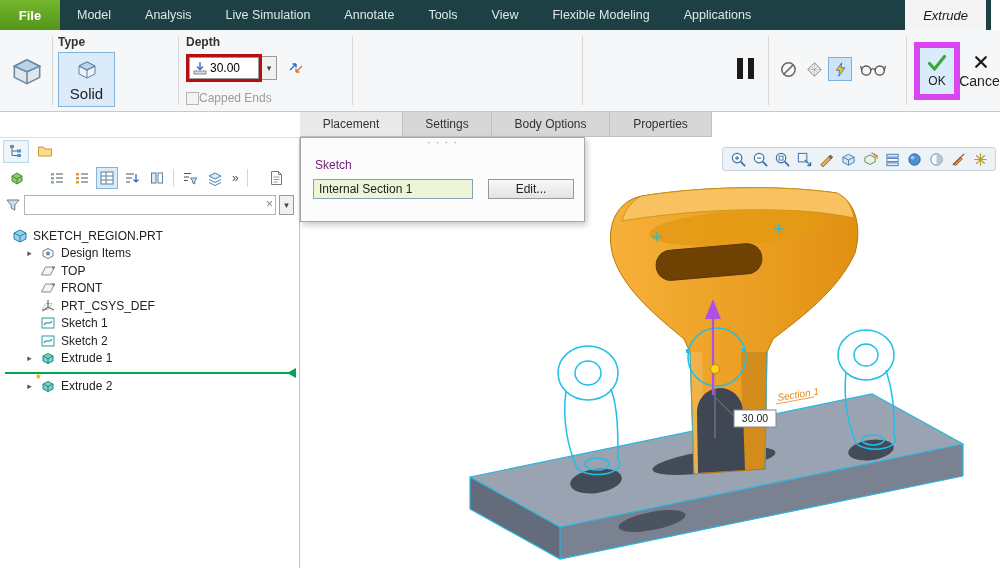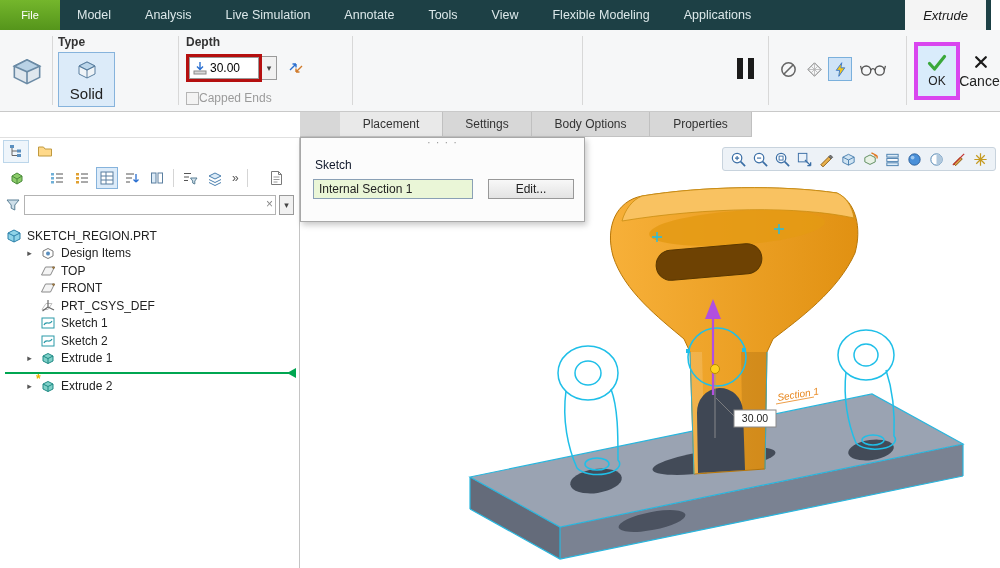--- a/index.html
+++ b/index.html
@@ -1,21 +1,21 @@
 <!DOCTYPE html>
 <html><head>
 <meta charset="utf-8">
 <style>
 * { margin:0; padding:0; box-sizing:border-box; }
 body { font-family:"Liberation Sans",sans-serif; background:#fff; }
 .app { position:relative; width:1000px; height:568px; overflow:hidden; background:#fff; font-size:12px; color:#222; }
 
 
 .topbar { position:absolute; top:0; left:0; width:1000px; height:30px; background:#1d4045; display:flex; align-items:stretch; }
-.file-btn { width:60px; background:linear-gradient(#74b62c,#55951b); color:#fff; font-weight:normal; font-size:11px; display:flex; align-items:center; justify-content:center; cursor:default; }
+.file-btn { width:60px; background:linear-gradient(#74b62c,#55951b); color:#fff; font-weight:bold; font-size:13px; display:flex; align-items:center; justify-content:center; cursor:default; }
 .top-tab { color:#dce8ea; padding:0 17px; display:flex; align-items:center; font-size:12.5px; white-space:nowrap; }
 .topbar-spacer { flex:1; }
 .active-tab { background:#f4f4f4; color:#1a1a1a; font-style:italic; font-size:13px; padding:0 18px; display:flex; align-items:center; }
 .corner-sliver { width:9px; background:#fff; margin-left:5px; }
 
 
 .ribbon { position:absolute; top:30px; left:0; width:1000px; height:82px; background:#f6f7f8; border-bottom:1px solid #c9c9c9; }
 .vdiv { position:absolute; top:6px; bottom:6px; width:1px; background:#d8d8d8; }
 .ctx-icon { position:absolute; left:8px; top:22px; width:38px; height:38px; }
 .group-label { font-weight:bold; font-size:12px; color:#333; }
@@ -34,26 +34,26 @@
 .capped-row { margin-top:9px; display:flex; align-items:center; gap:0; }
 .cb { width:13px; height:13px; border:1px solid #b5b5b5; background:#f3f3f3; display:inline-block; }
 .disabled-text { color:#9b9b9b; }
 .grp-settings { left:360px; }
 .set-row { display:flex; align-items:center; gap:6px; margin-top:7px; color:#333; cursor:default; }
 .pause-btn { position:absolute; left:737px; top:28px; display:flex; gap:5px; cursor:default; }
 .pause-btn .bar { width:6px; height:21px; background:#1b1b1b; }
 .sq-btn { position:absolute; top:27px; width:24px; height:24px; display:flex; align-items:center; justify-content:center; border:1px solid transparent; cursor:default; }
 .sq-btn.pressed { background:#cfe3f7; border:1px solid #7ab0dc; }
 .sq-btn.wide { width:34px; }
-.ok-btn { position:absolute; left:914px; top:12px; width:46px; height:58px; background:#d9ecfb; border:4px solid #d946ef; display:flex; flex-direction:column; align-items:center; justify-content:center; gap:2px; font-size:12px; cursor:default; }
+.ok-btn { position:absolute; left:914px; top:12px; width:46px; height:58px; background:#d9ecfb; border:6px solid #d946ef; display:flex; flex-direction:column; align-items:center; justify-content:center; gap:2px; font-size:12px; cursor:default; }
 .cancel-btn { position:absolute; left:962px; top:12px; width:38px; height:58px; display:flex; flex-direction:column; align-items:center; justify-content:center; gap:3px; font-size:14px; cursor:default; }
 
 
 .dash-strip { position:absolute; top:112px; left:0; width:1000px; height:25px; background:#fff; }
-.dash-tabs { position:absolute; left:300px; top:0; height:25px; display:flex; background:#d7d7d7; border-bottom:1px solid #c2c2c2;padding-left:40px; }
+.dash-tabs { position:absolute; left:300px; top:0; height:25px; display:flex; background:#d7d7d7; border-bottom:1px solid #c2c2c2; }
 .dash-tab { display:flex; align-items:center; justify-content:center; font-size:12px; color:#333; border-right:1px solid #c0c0c0; cursor:default; }
 .dash-tab.active { background:#e9e9e9; }
 
 
 .left-panel { position:absolute; left:0; top:137px; width:300px; bottom:0; background:#fff; border-right:1px solid #c4c4c4; border-top:1px solid #e0e0e0; }
 .panel-tabs { height:26px; display:flex; align-items:center; gap:3px; padding-left:3px; }
 .panel-tab { width:26px; height:23px; display:flex; align-items:center; justify-content:center; border:1px solid transparent; cursor:default; }
 .panel-tab.sel { background:#eef5fb; border:1px solid #bcd6ea; }
 .panel-toolbar { height:28px; display:flex; align-items:center; gap:3px; padding:0 6px; }
 .tb-btn { width:22px; height:22px; display:flex; align-items:center; justify-content:center; border:1px solid transparent; cursor:default; }
@@ -61,31 +61,31 @@
 .tb-sep { width:1px; height:18px; background:#d5d5d5; margin:0 2px; }
 .tb-gap { width:12px; }
 .overflow-btn { font-size:12px; color:#555; padding:0 3px; cursor:default; }
 .search-row { height:26px; display:flex; align-items:center; gap:3px; padding:0 5px; }
 .search-wrap { position:relative; flex:1; height:20px; }
 .search-input { width:100%; height:20px; border:1px solid #b3b3b3; outline:none; font-size:12px; padding:0 16px 0 4px; font-family:"Liberation Sans",sans-serif; }
 .clear-x { position:absolute; right:3px; top:2px; font-size:12px; color:#888; cursor:default; }
 .search-drop { width:15px; height:20px; background:#f1f1f1; border:1px solid #9a9a9a; display:flex; align-items:center; justify-content:center; font-size:9px; color:#444; cursor:default; }
 .tree { padding-top:9px; }
 .trow { height:17.5px; display:flex; align-items:center; gap:5px; padding-left:24px; cursor:default; white-space:nowrap; }
-.trow.root { padding-left:6px; }
+.trow.root { padding-left:12px; }
 .arrow-slot { width:11px; font-size:9px; color:#555; text-align:center; flex:none; }
 .ticon { width:16px; height:16px; flex:none; position:relative; }
 .t-star { position:absolute; left:-4px; top:-6px; color:#e8b400; font-weight:bold; font-size:12px; }
 .insert-line { margin:5px 5px 3px 5px; border-top:2px solid #00a651; position:relative; }
 .insert-line::after { content:""; position:absolute; right:-2px; top:-6px; border-top:5px solid transparent; border-bottom:5px solid transparent; border-right:9px solid #00a651; }
 
 
 .placement-panel { position:absolute; left:300px; top:137px; width:285px; height:85px; background:#fcfcfc; border:1px solid #a8a8a8; box-shadow:2px 3px 6px rgba(0,0,0,.22); z-index:6; }
 .gripper { text-align:center; color:#999; font-size:11px; letter-spacing:1px; line-height:9px; height:9px; cursor:default; }
-.sketch-label { margin:11px 0 7px 14px; color:#0f172a; }
+.sketch-label { margin:11px 0 7px 14px; color:#701a75; }
 .pl-row { display:flex; margin-left:12px; gap:15px; }
 .section-field { width:160px; height:20px; background:#eaf6d7; border:1px solid #8aa0b5; display:flex; align-items:center; padding-left:5px; font-size:12px; color:#222; cursor:default; }
 .edit-btn { width:86px; height:20px; background:linear-gradient(#f8f8f8,#e3e3e3); border:1px solid #989898; display:flex; align-items:center; justify-content:center; font-size:12px; cursor:default; }
 
 
 .graphics { position:absolute; left:300px; top:137px; width:700px; height:431px; background:#fff; z-index:1; }
 .gfx-toolbar { position:absolute; left:422px; top:10px; height:24px; display:flex; align-items:center; gap:2px; padding:0 5px; background:#edf2f7; border:1px solid #c8d3dd; border-radius:3px; z-index:4; }
 .gfx-btn { width:20px; height:20px; display:flex; align-items:center; justify-content:center; cursor:default; }
 .viewport { position:absolute; left:0; top:0; width:700px; height:431px; }
 .viewport text { font-family:"Liberation Sans",sans-serif; }

